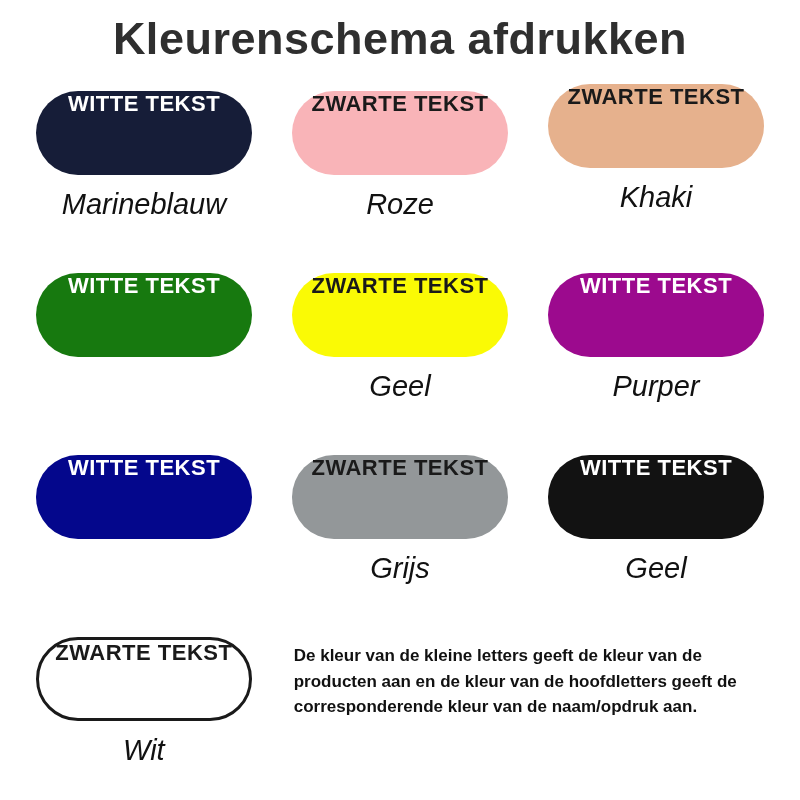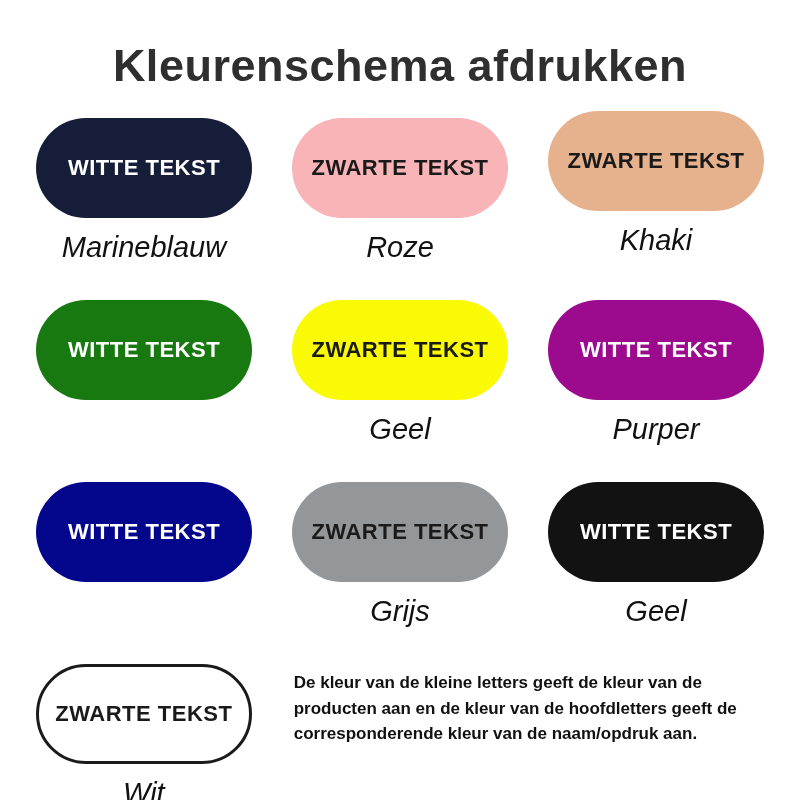--- a/index.html
+++ b/index.html
@@ -2,43 +2,43 @@
 <html><head>
 <meta charset="utf-8">
 <style>
   * { margin: 0; padding: 0; box-sizing: border-box; }
   html, body { width: 800px; height: 800px; }
   body {
     background: #ffffff;
     font-family: "Liberation Sans", sans-serif;
     overflow: hidden;
   }
-  .page { width: 800px; height: 800px; padding-top: 40px; }
+  .page { width: 800px; height: 800px; padding-top: 13px; }
   .title {
     text-align: center;
     font-size: 45px;
     font-weight: 600;
     color: #2f2f2f;
     letter-spacing: 0.5px;
   }
   .grid { margin-top: 26px; padding: 0 16px; }
   .row { display: flex; height: 182px; }
   .cell {
     flex: 1;
     display: flex;
     flex-direction: column;
     align-items: center;
   }
   .cell.raise { transform: translateY(-7px); }
   .pill {
     width: 216px;
-    height: 100px;
+    height: 84px;
     border-radius: 52px;
     display: flex;
-    align-items: center;
+    align-items: flex-start;
     justify-content: center;
     flex: none;
   }
   .pill-text {
     font-size: 22px;
     font-weight: 700;
     letter-spacing: 0.5px;
     white-space: nowrap;
   }
   .swatch-name {

